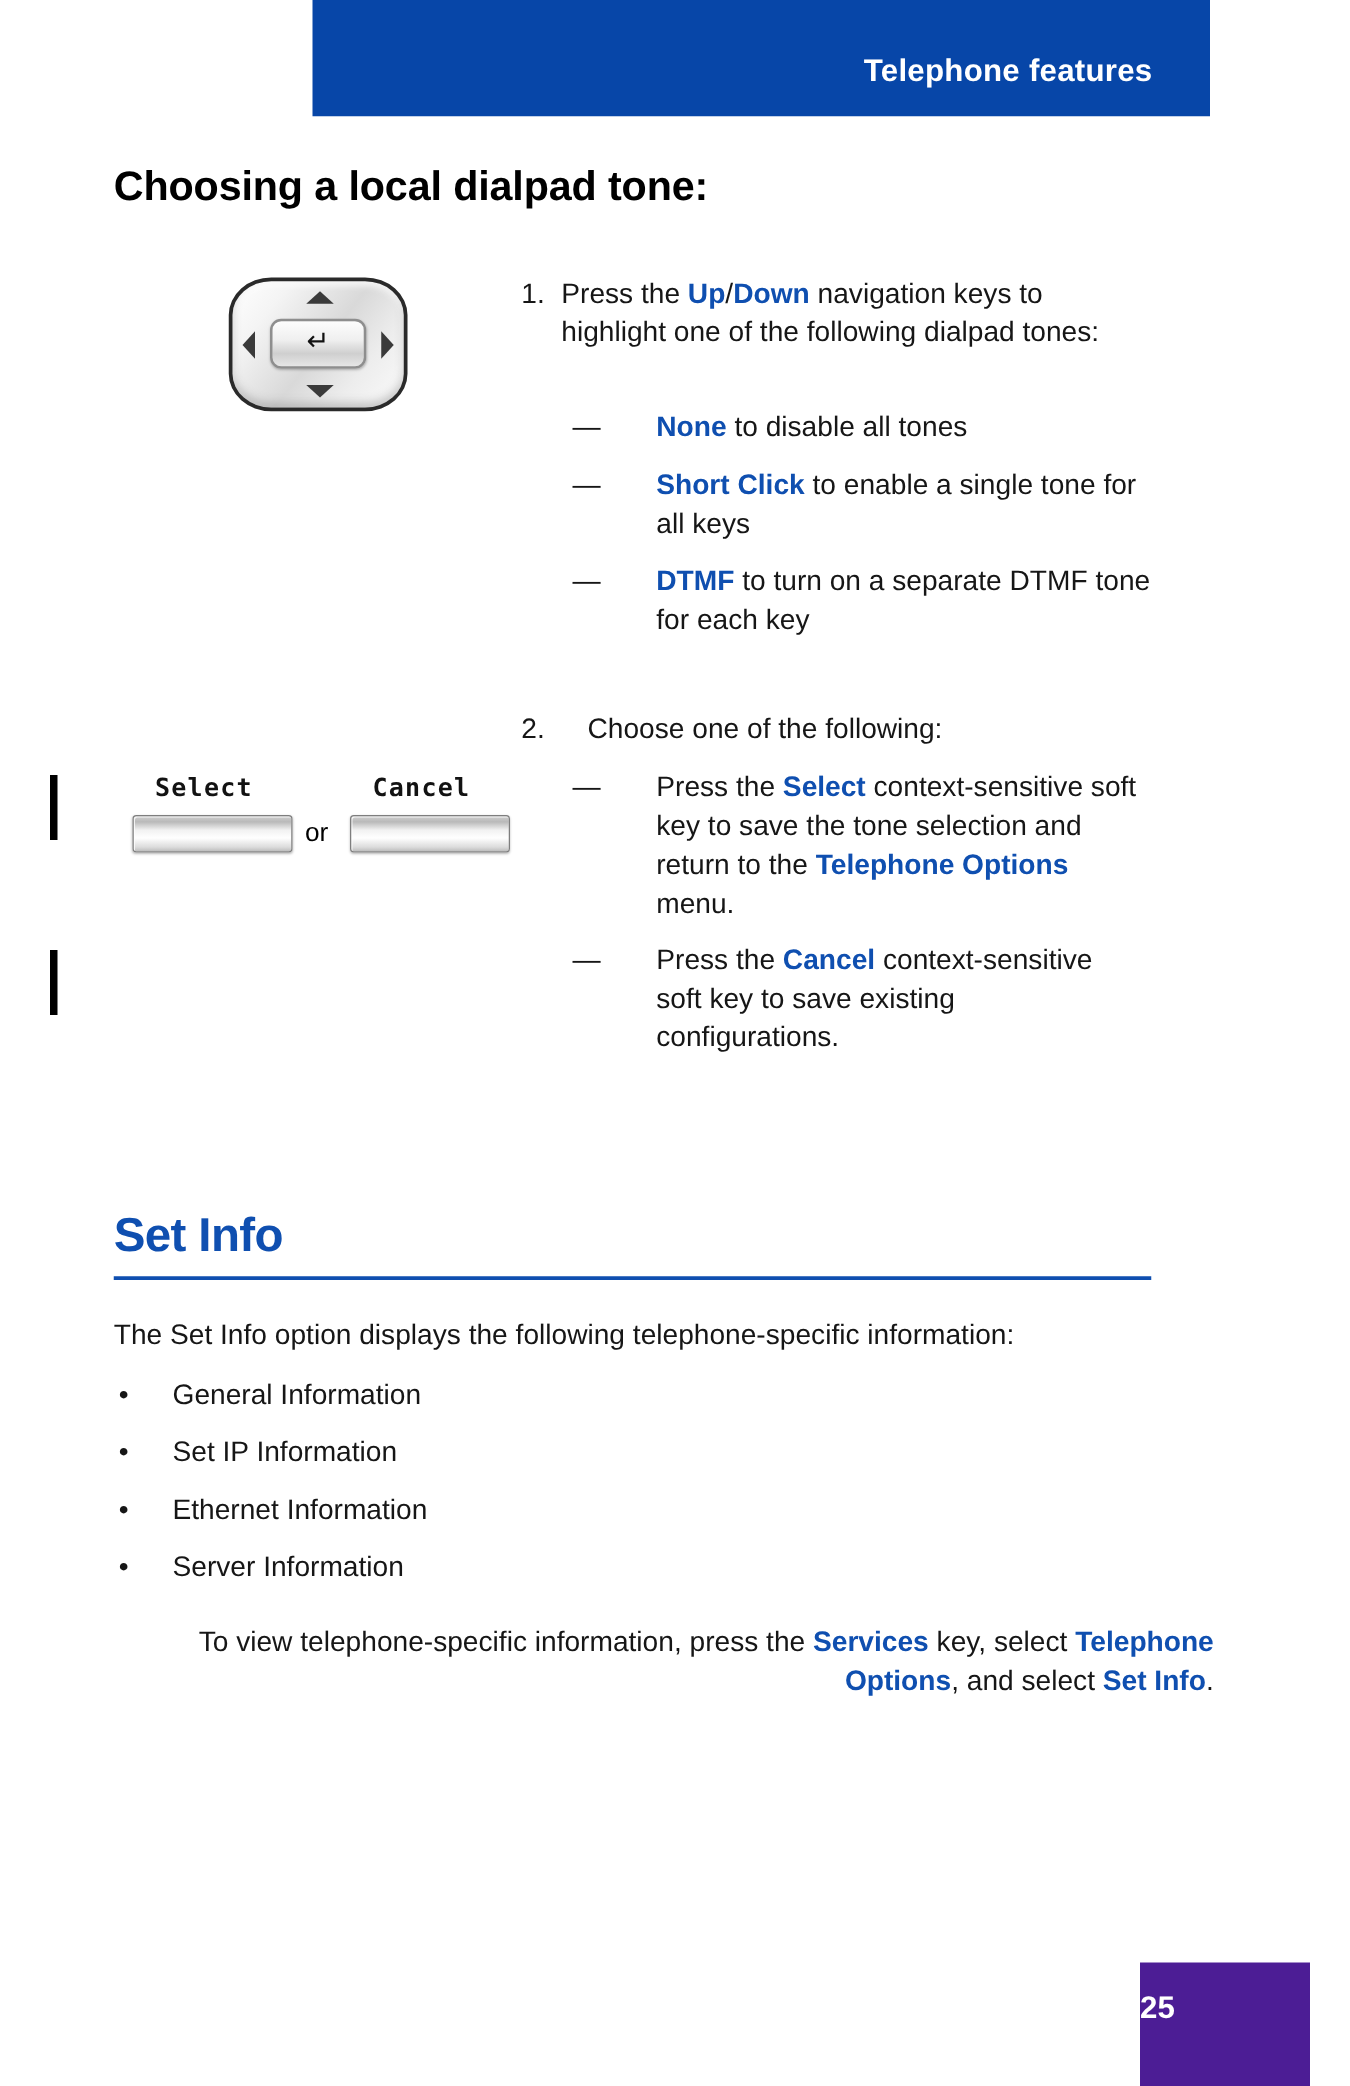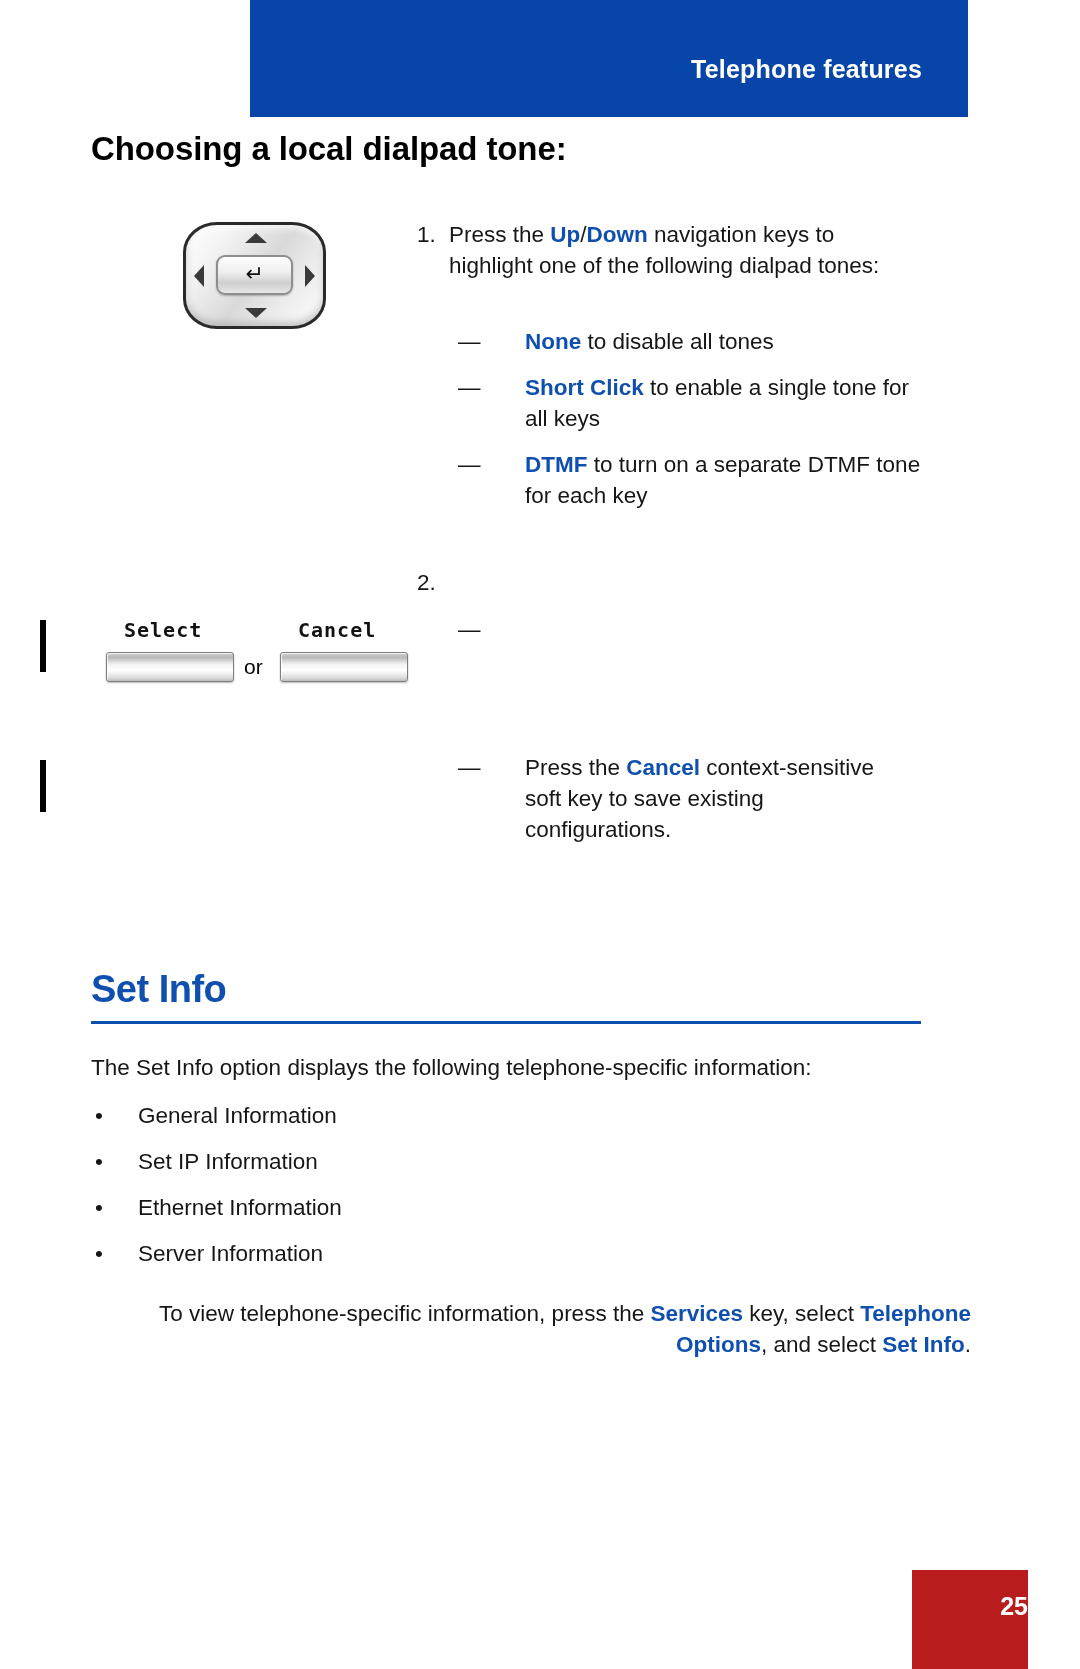--- a/index.html
+++ b/index.html
@@ -15,21 +15,21 @@
     color: #000000;
     overflow: hidden;
   }
 
   
   .header-band {
     position: absolute;
     left: 250px;
     top: 0;
     width: 718px;
-    height: 117px;
+    height: 93px;
     background: #0746a8;
     display: flex;
     align-items: center;
     justify-content: flex-end;
   }
   .header-title {
     color: #ffffff;
     font-size: 25px;
     font-weight: bold;
     letter-spacing: 0.2px;
@@ -273,26 +273,26 @@
     line-height: 31px;
     color: #161616;
     text-align: right;
   }
 
   
   .footer-box {
     position: absolute;
     left: 912px;
     top: 1570px;
-    width: 116px;
+    width: 136px;
     height: 99px;
-    background: #b91c1c;
+    background: #4c1d95;
     display: flex;
     align-items: flex-start;
-    justify-content: flex-end;
+    justify-content: flex-start;
   }
   .footer-num {
     color: #ffffff;
     font-size: 25px;
     font-weight: bold;
     padding-top: 22px;
   }
 </style>
 </head>
 <body>
@@ -334,32 +334,34 @@
   <span class="dash-text"><span class="blue">Short Click</span><span> to enable a single tone for all keys</span></span>
 </div>
 
 <div class="dash-item d3">
   <span class="dash-mark">—</span>
   <span class="dash-text"><span class="blue">DTMF</span><span> to turn on a separate DTMF tone for each key</span></span>
 </div>
 
 <div class="step step2">
   <span class="step-num">2.</span>
+  <div class="step-body">Choose one of the following:</div>
 </div>
 
 <div class="softkeys">
   <div class="softkey-label sk-label-select">Select</div>
   <div class="softkey-btn sk-btn-select"></div>
   <div class="or-text">or</div>
   <div class="softkey-label sk-label-cancel">Cancel</div>
   <div class="softkey-btn sk-btn-cancel"></div>
 </div>
 
 <div class="dash-item d4">
   <span class="dash-mark">—</span>
+  <span class="dash-text"><span>Press the </span><span class="blue">Select</span><span> context-sensitive soft key to save the tone selection and return to the </span><span class="blue">Telephone Options</span><span> menu.</span></span>
 </div>
 
 <div class="dash-item d5">
   <span class="dash-mark">—</span>
   <span class="dash-text"><span>Press the </span><span class="blue">Cancel</span><span> context-sensitive soft key to save existing configurations.</span></span>
 </div>
 
 <div class="section-heading">Set Info</div>
 <div class="section-rule"></div>
 

